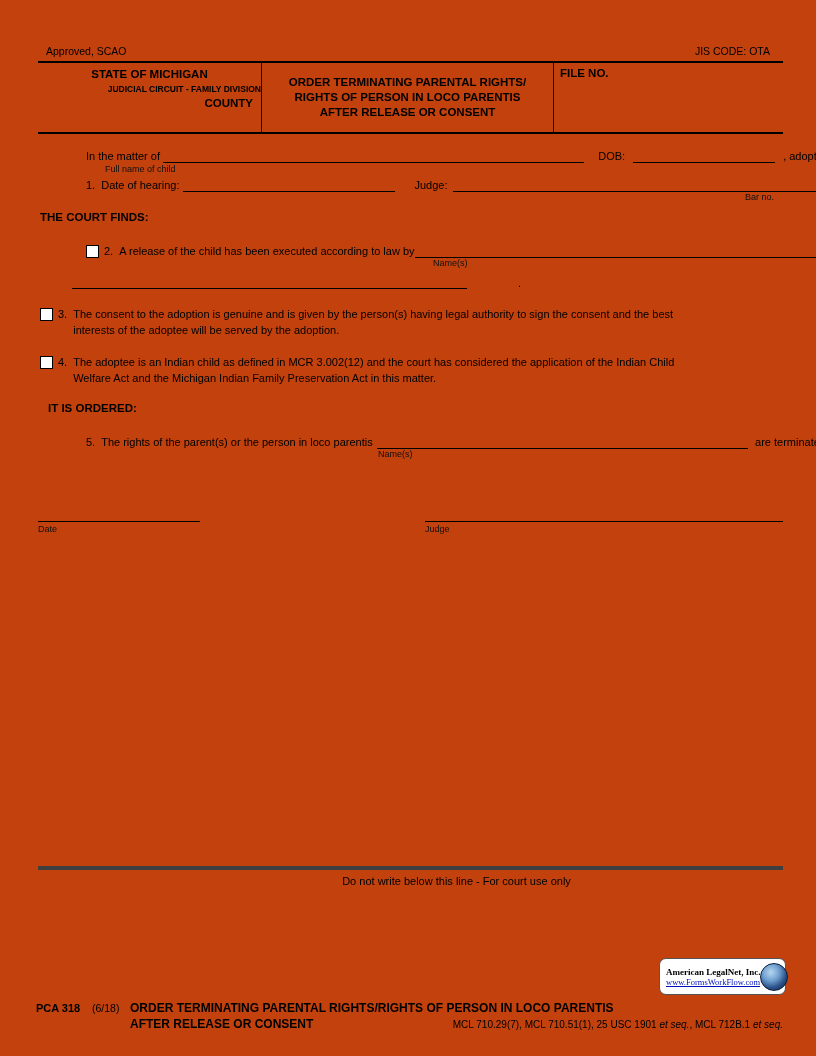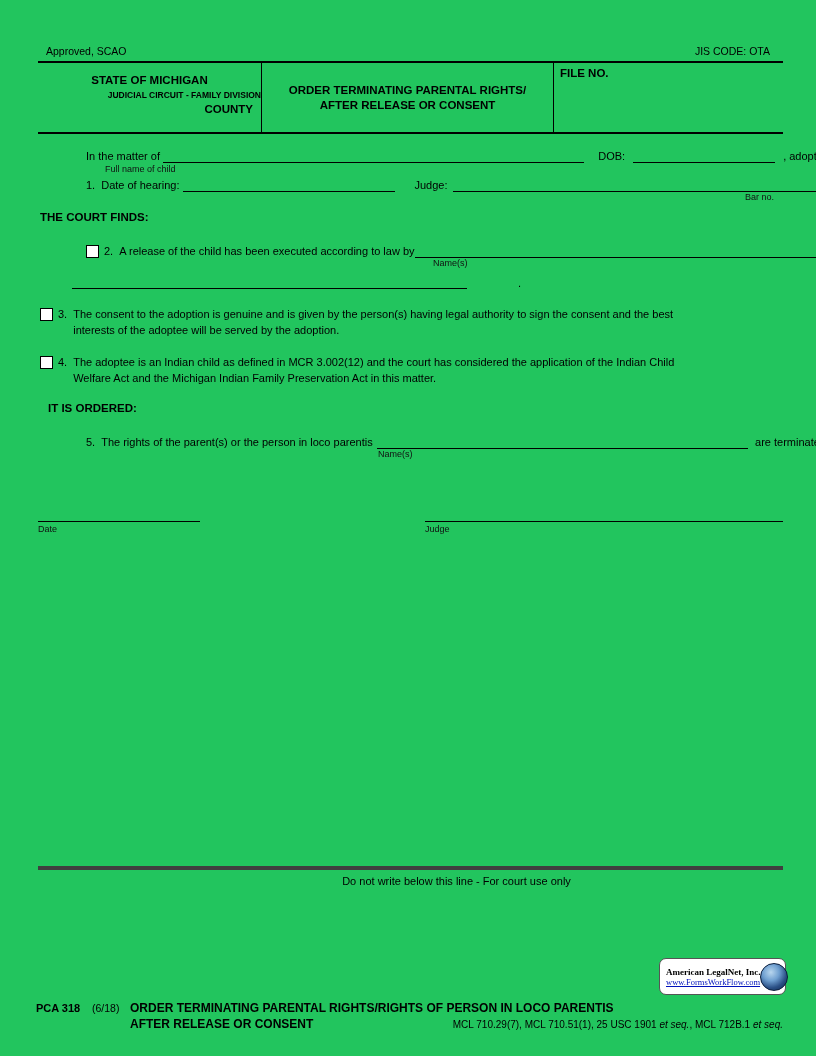--- a/index.html
+++ b/index.html
@@ -1,35 +1,35 @@
 <!DOCTYPE html>
 <html><head>
 <meta charset="utf-8">
 <style>
   html,body{margin:0;padding:0;background:#e8e8e8;}
   .page{
-    position:relative;width:816px;height:1056px;background:#22c55e;
+    position:relative;width:816px;height:1056px;background:#c2410c;
     font-family:"Liberation Sans",sans-serif;color:#000;overflow:hidden;
     margin:0 auto;
   }
   .abs{position:absolute;}
   .fs10{font-size:10.5px;}
   .fs11{font-size:11px;line-height:13px;margin-left:46px;}
   .fs9{font-size:9px;line-height:10px;color:#111;}
   .b{font-weight:bold;}
   .row{display:flex;align-items:flex-end;}
   .blank{border-bottom:1px solid #000;height:13px;}
   .grow{flex:1 1 auto;}
   
   .hdrbox{
     left:38px;top:61px;width:745px;height:69px;
     border-top:2.5px solid #000;border-bottom:2.5px solid #000;
     display:flex;box-sizing:content-box;
   }
-  .hcell-left{width:223px;padding-top:11px;box-sizing:border-box;}
+  .hcell-left{width:223px;padding-top:5px;box-sizing:border-box;}
   .hcell-mid{width:293px;border-left:1px solid #000;border-right:1px solid #000;
     display:flex;flex-direction:column;justify-content:center;text-align:center;box-sizing:border-box;}
   .hcell-right{flex:1;padding:4px 0 0 6px;box-sizing:border-box;}
   .state{font-size:11.5px;font-weight:bold;text-align:center;}
   .division{font-size:8.5px;font-weight:bold;text-align:right;margin-top:4px;}
   .county{font-size:11.5px;font-weight:bold;text-align:right;padding-right:8px;margin-top:3px;}
   .ordertitle{font-size:11.5px;font-weight:bold;line-height:15px;}
   .fileno{font-size:11.5px;font-weight:bold;}
   .heading{font-size:11.5px;font-weight:bold;}
   .checkbox{
@@ -67,20 +67,21 @@
   <div class="abs fs10" style="right:46px;top:45px;">JIS CODE: OTA</div>
 
   <div class="abs hdrbox">
     <div class="hcell-left">
       <div class="state">STATE OF MICHIGAN</div>
       <div class="division">JUDICIAL CIRCUIT - FAMILY DIVISION</div>
       <div class="county">COUNTY</div>
     </div>
     <div class="hcell-mid">
       <div class="ordertitle">ORDER TERMINATING PARENTAL RIGHTS/</div>
+      <div class="ordertitle">RIGHTS OF PERSON IN LOCO PARENTIS</div>
       <div class="ordertitle">AFTER RELEASE OR CONSENT</div>
     </div>
     <div class="hcell-right">
       <div class="fileno">FILE NO.</div>
     </div>
   </div>
 
   <div class="abs row fs11" style="left:40px;top:149px;width:743px;">
     <span>In the matter of</span>
     <span class="blank grow" style="margin-left:3px;"></span>

